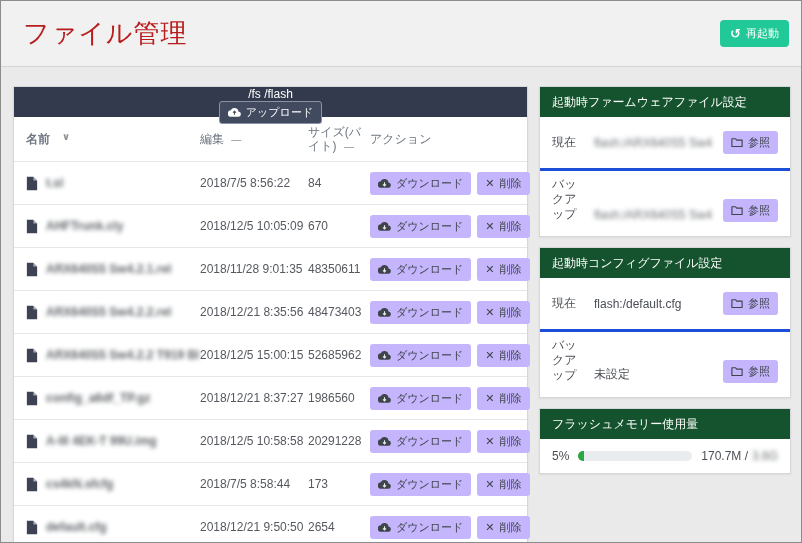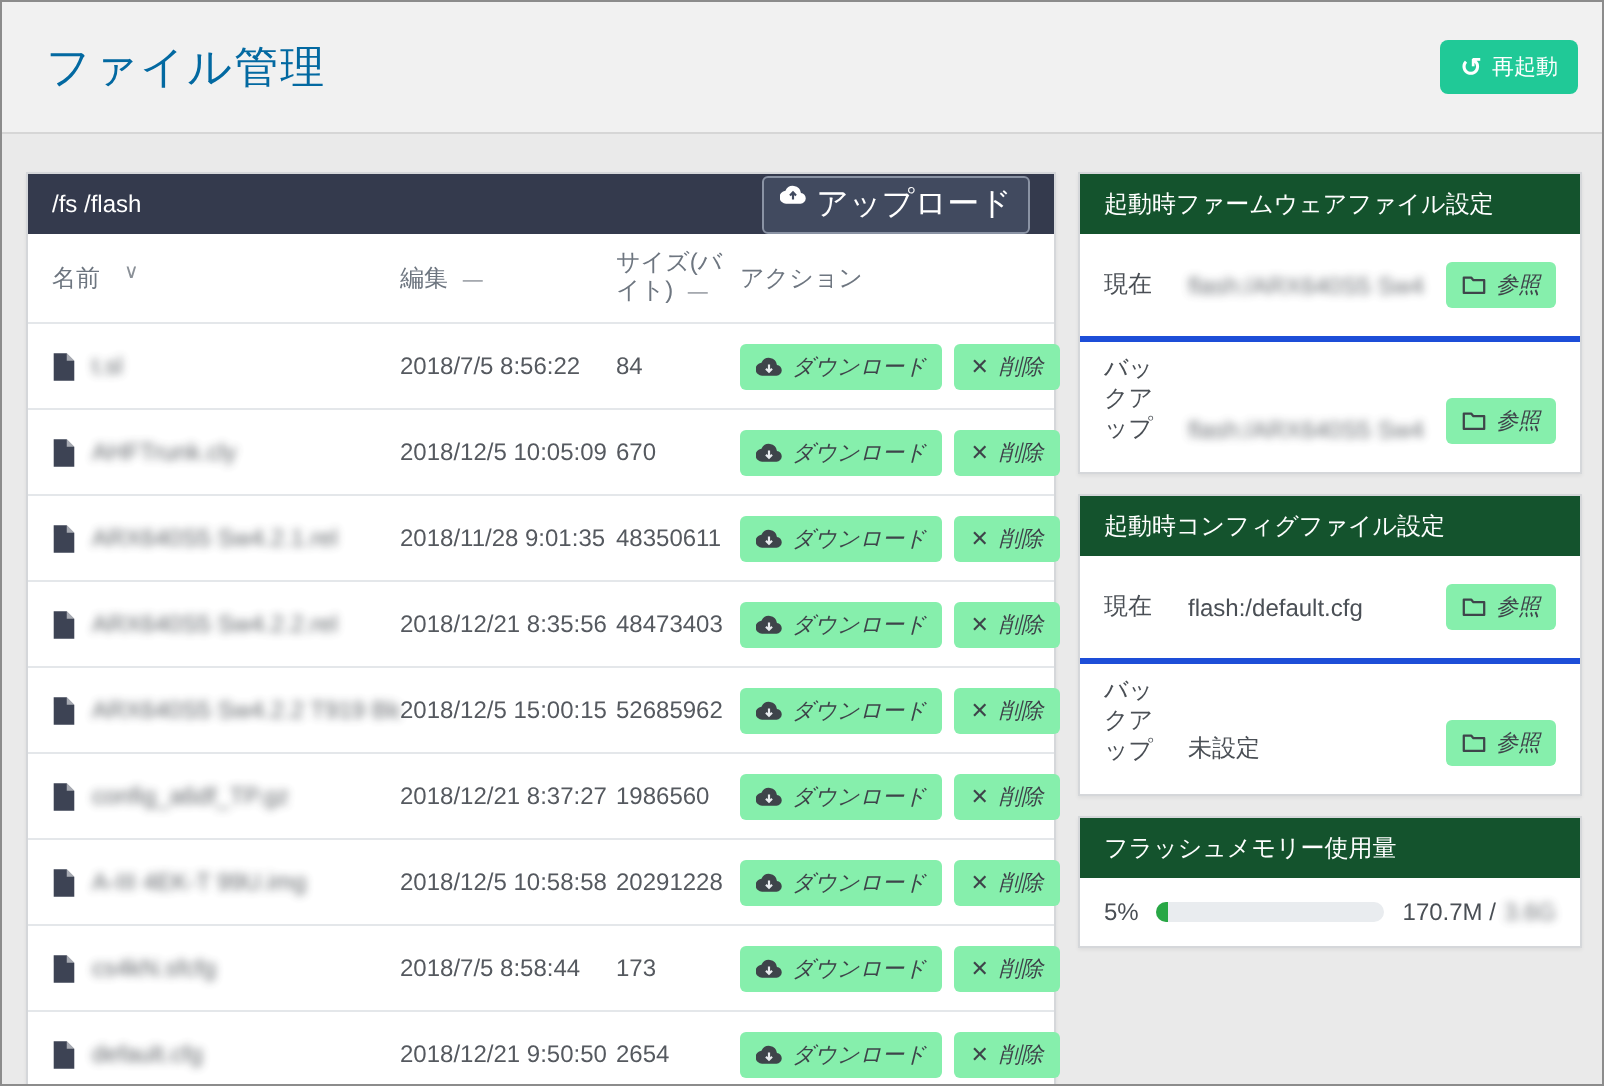--- a/index.html
+++ b/index.html
@@ -5,58 +5,58 @@
   * { box-sizing: border-box; margin: 0; padding: 0; }
   html,body { background:#cfcfcf; }
   body { font-family: "Liberation Sans", "DejaVu Sans", sans-serif; }
   .page { width:802px; height:543px; border:1px solid #8c8c8c; background:#eaeaea;
           overflow:hidden; position:relative; }
 
   
   .topbar { height:66px; background:#f1f1f1; border-bottom:1px solid #d6d6d6;
             display:flex; align-items:center; justify-content:space-between;
             padding:0 12px 0 22px; }
-  .title { font-size:22px; font-weight:500; color:#0369a1; letter-spacing:1px; }
+  .title { font-size:26px; font-weight:500; color:#b91c1c; letter-spacing:1px; }
   .btn-restart { background:#20c997; color:#fff; border:none; border-radius:4px;
                  font-size:11px; padding:6px 10px; display:inline-flex; gap:5px;
                  align-items:center; cursor:pointer; font-family:inherit; }
   .btn-restart .ri { font-size:13px; font-weight:bold; line-height:1; }
 
   
   .content { display:flex; gap:11px; padding:19px 12px; }
   .left { width:515px; flex:none; }
   .side { width:252px; flex:none; display:flex; flex-direction:column; gap:10px; }
 
   .card { background:#fff; border:1px solid #d5d7da; box-shadow:0 1px 2px rgba(0,0,0,.06); }
   .card-head { background:#14532d; color:#fff; font-size:12px; height:30px;
                padding:0 12px; display:flex; align-items:center; }
   .file-card .card-head { justify-content:space-between; }
 
-  .btn-upload { background:#414a5f; border:1px solid #8a93a4; color:#fff; font-size:16px;
-                border-radius:3px; padding:3px 8px; display:inline-flex; 
+  .btn-upload { background:#414a5f; border:1px solid #8a93a4; color:#fff; font-size:11px;
+                border-radius:3px; padding:3px 8px; display:inline-flex; align-items:center;
                 gap:5px; cursor:pointer; font-family:inherit; }
 
   
   .t-header { display:flex; align-items:center; padding:0 12px; min-height:44px;
               color:#6e7680; font-size:12px; }
-  .c-name { flex:1; display:flex; align-items:flex-start; gap:8px; min-width:0; }
+  .c-name { flex:1; display:flex; align-items:flex-start; gap:8px; min-width:0;font-weight:bold; }
   .c-date { width:108px; flex:none; }
   .c-size { width:62px;  flex:none; }
   .c-act  { width:145px; flex:none; display:flex; gap:6px; align-items:center; }
   .sort { margin-left:4px; font-size:10px; color:#8a9097; }
   .th-wrap { line-height:14px; }
 
   .t-row { display:flex; align-items:center; padding:0 12px; height:43px;
            border-top:1px solid #e4e7ea; font-size:12px; color:#55595f; }
   .fname { color:#3a3f45; white-space:nowrap; overflow:hidden; }
   .redacted { filter:blur(2.2px); opacity:.8; }
 
-  .btn-light { background:#86efac; border:none; border-radius:3px; color:#3e444a;
+  .btn-light { background:#c4b5fd; border:none; border-radius:3px; color:#3e444a;
                font-size:11px; padding:4px 8px; display:inline-flex; align-items:center;
-               gap:5px; white-space:nowrap; cursor:pointer; font-family:inherit;font-style:italic; }
+               gap:5px; white-space:nowrap; cursor:pointer; font-family:inherit; }
   .xmark { font-size:11px; font-weight:bold; }
 
   
   .s-row { display:flex; align-items:center; gap:10px; padding:14px 12px; font-size:12px;
            color:#4a4f55; min-height:46px; }
   .s-row + .s-row { border-top:3px solid #1d4ed8; }
   .s-label { width:32px; flex:none; line-height:15px; }
   .s-value { flex:1; min-width:0; white-space:nowrap; overflow:hidden; }
   .s-row.tall { align-items:flex-end; padding-top:6px; }
   .btn-browse { flex:none; }
@@ -79,21 +79,21 @@
     <h1 class="title">ファイル管理</h1>
     <button class="btn-restart" style="background: rgb(32, 201, 151);">
       <span class="ri">↺</span>
       <span>再起動</span>
     </button>
   </header>
 
   <main class="content">
 
     <section class="card left file-card">
-      <div class="card-head" style="background: rgb(52, 58, 77);">
+      <div class="card-head" style="background: rgb(52, 58, 77); flex-direction: column;">
         <span>/fs /flash</span>
         <button class="btn-upload">
           <span>
             <svg viewBox="0 0 24 20" width="13" height="11">
               <path d="M19.35 8.04A7.49 7.49 0 0 0 5.04 6.04 6 6 0 0 0 6 18h13a5 5 0 0 0 .35-9.96z" fill="currentColor"></path>
               <path d="M12 14.2V7.6 M9.2 10.4l2.8-2.8 2.8 2.8" stroke="#414a5f" stroke-width="2" fill="none"></path>
             </svg>
           </span>
           <span>アップロード</span>
         </button>

